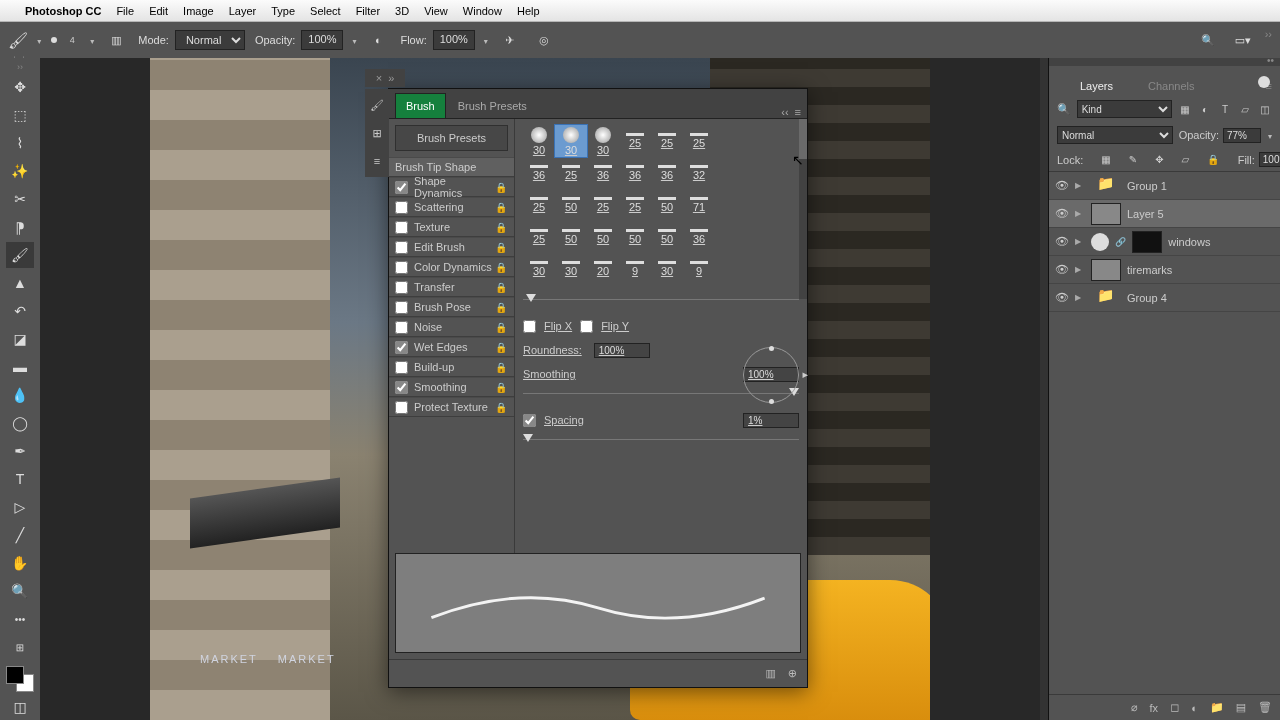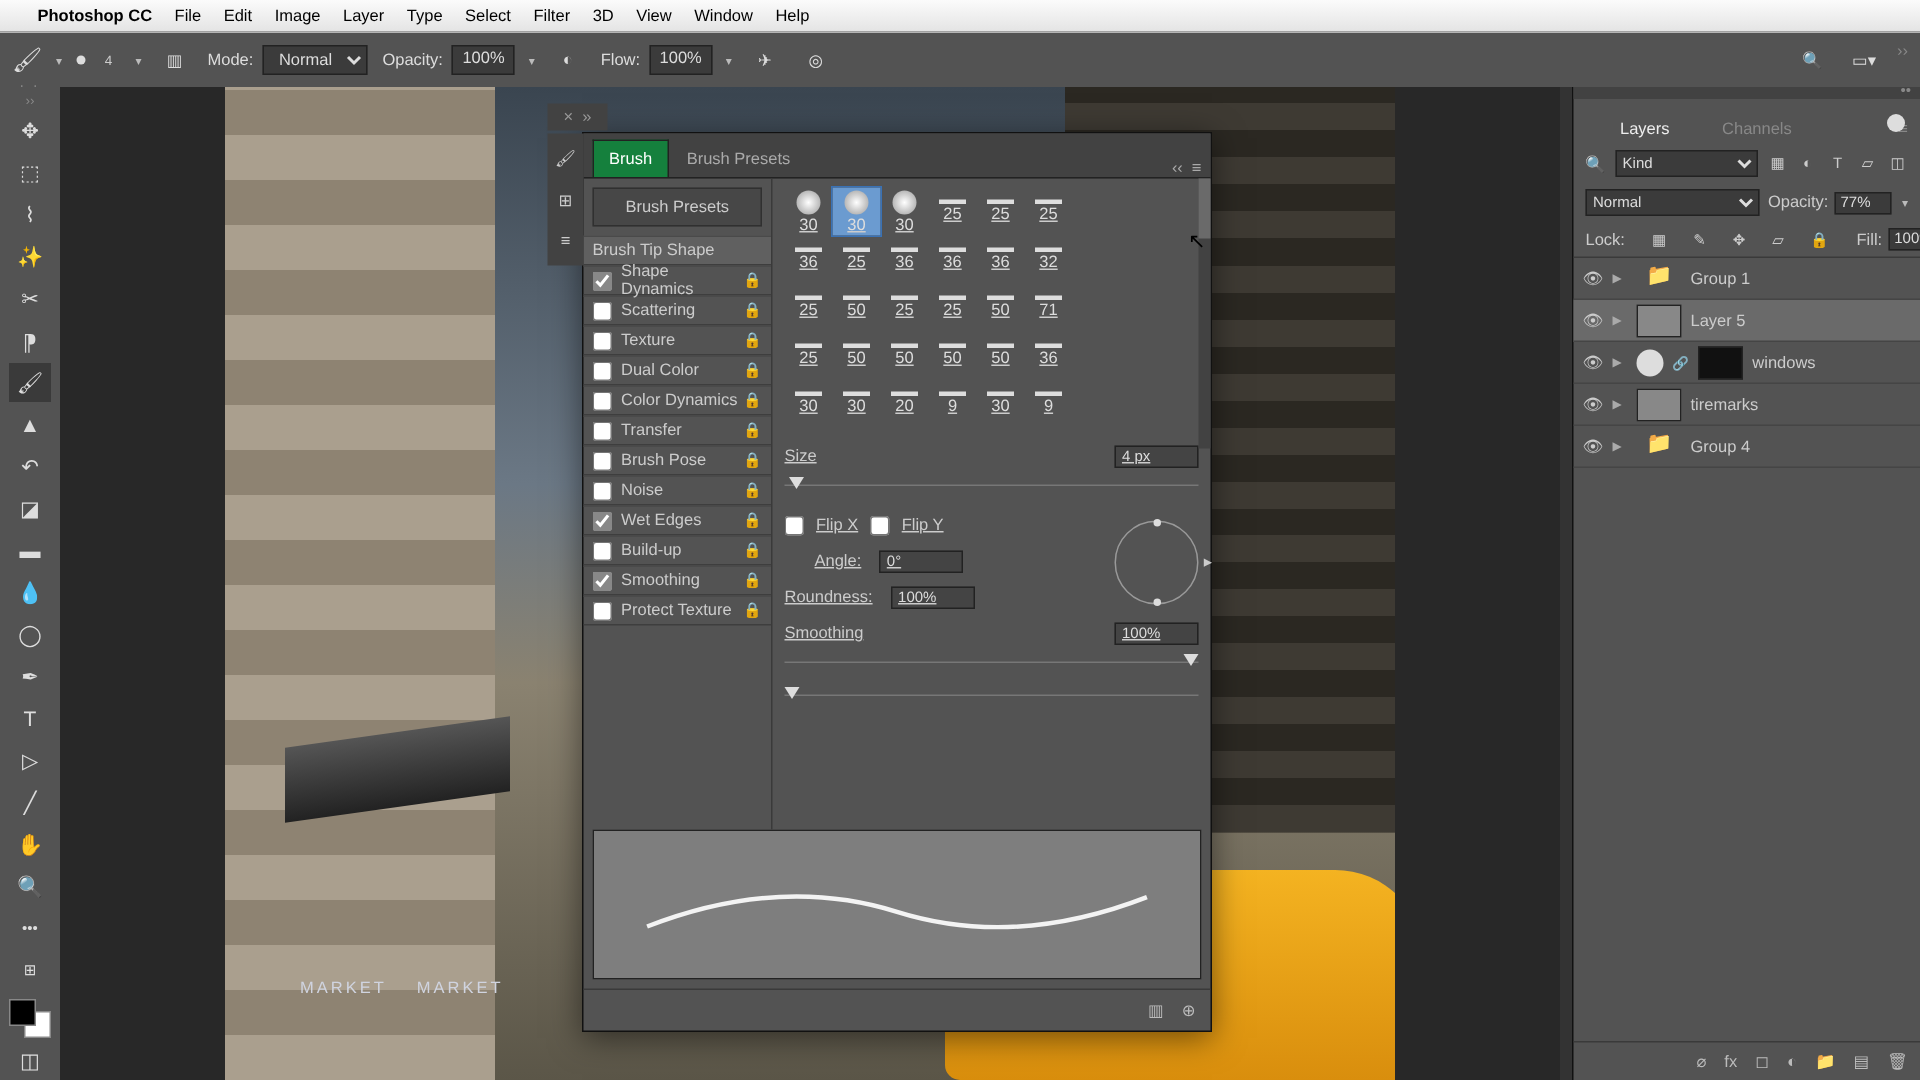--- a/index.html
+++ b/index.html
@@ -287,21 +287,21 @@
             <span>Scattering</span>
             <span class="lk">🔒</span>
           </div>
           <div class="optrow">
             <input type="checkbox" style="">
             <span>Texture</span>
             <span class="lk">🔒</span>
           </div>
           <div class="optrow">
             <input type="checkbox" style="">
-            <span>Dual Color</span>
+            <span>Edit Brush</span>
             <span class="lk">🔒</span>
           </div>
           <div class="optrow">
             <input type="checkbox" style="">
             <span>Color Dynamics</span>
             <span class="lk">🔒</span>
           </div>
           <div class="optrow">
             <input type="checkbox" style="">
             <span>Transfer</span>
@@ -459,49 +459,46 @@
           </div>
           <div class="tip">
             <div class="sh ln"></div>
             <span>9</span>
           </div>
         </div>
       <div class="scroll">
           <div class="th"></div>
         </div>
       <div class="controls">
-        <div class="row">
-            <label>Size</label>
-            <span class="val">4 px</span>
-          </div>
         <div class="slider">
             <div class="track"></div>
             <div class="thumb" style="left:1%"></div>
           </div>
         <div class="row">
           <input type="checkbox" style="">
             <label>Flip X</label>
           <input type="checkbox" style="">
             <label>Flip Y</label>
         </div>
-        <div class="row" style="padding-left:20px">
-            <label>Angle:</label>
-            <span class="val" style="margin-left:4px">0°</span>
-          </div>
         <div class="row">
             <label>Roundness:</label>
             <span class="val" style="margin-left:4px">100%</span>
           </div>
         <div class="row">
             <label>Smoothing</label>
             <span class="val">100%</span>
           </div>
         <div class="slider">
             <div class="track"></div>
             <div class="thumb" style="left:calc(100% - 10px)"></div>
+          </div>
+        <div class="row">
+            <input type="checkbox" checked="" style="">
+            <label>Spacing</label>
+            <span class="val">1%</span>
           </div>
         <div class="slider">
             <div class="track"></div>
             <div class="thumb" style="left:0"></div>
           </div>
       </div>
       <div class="anglewidget">
           <div class="dot" style="top:-2px"></div>
           <div class="dot" style="bottom:-2px"></div>
         </div>

